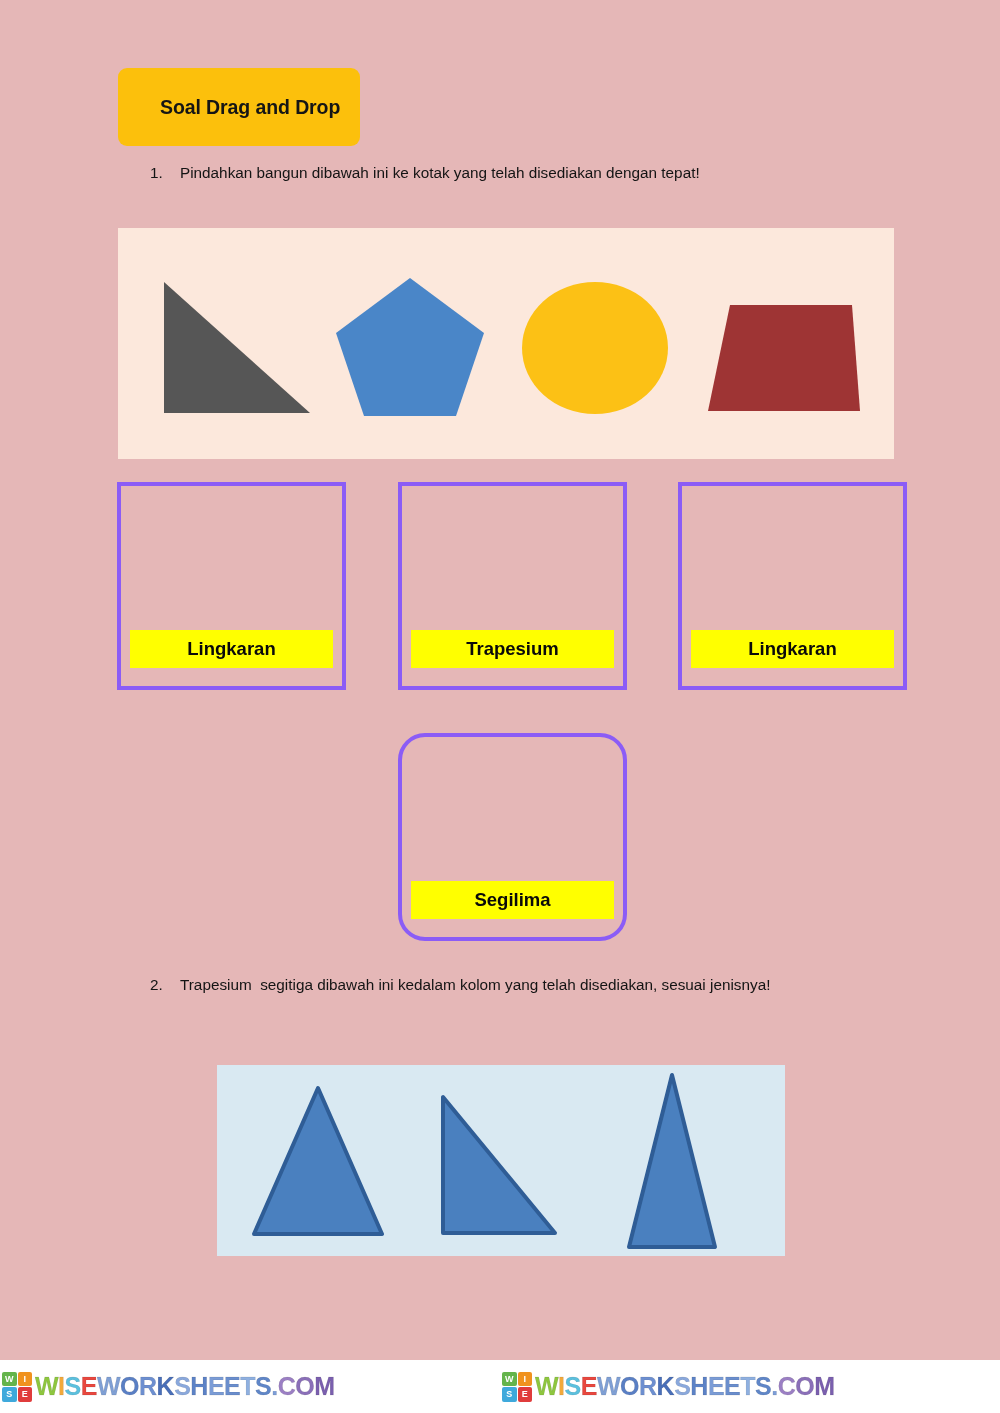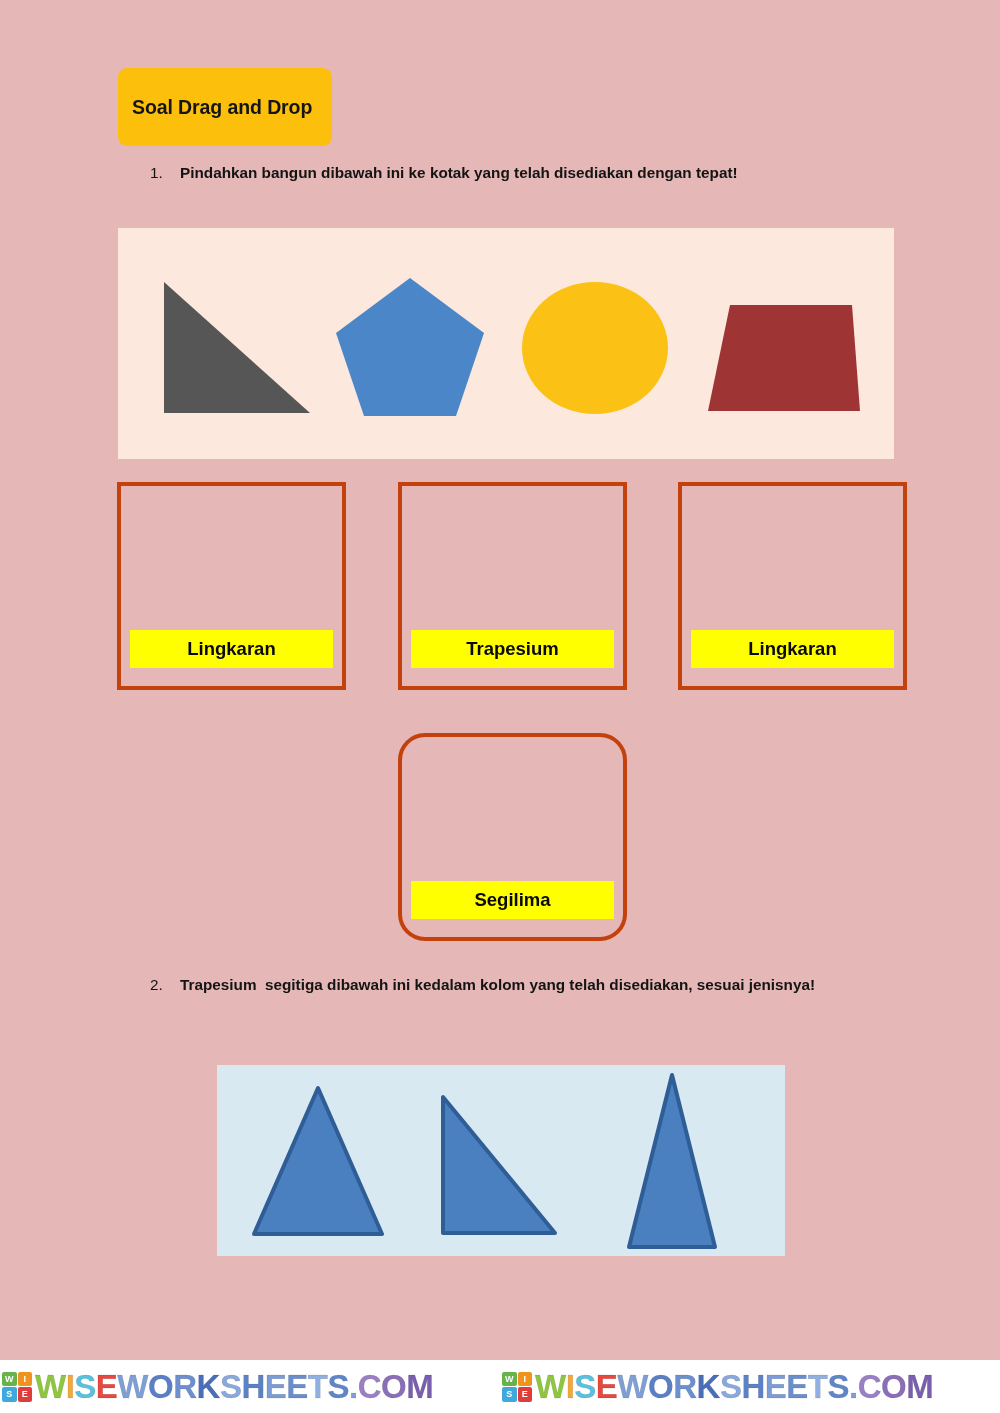--- a/index.html
+++ b/index.html
@@ -20,20 +20,21 @@
   .header-badge {
     position: absolute;
     left: 118px;
     top: 68px;
     width: 214px;
     height: 78px;
     background: #fcc00c;
     border-radius: 9px;
     display: flex;
     align-items: center;
+    padding-left: 28px;
   }
   .header-badge-text {
     padding-left: 14px;
     font-size: 19.5px;
     font-weight: bold;
     color: #151515;
     letter-spacing: -0.1px;
     font-family: "Liberation Sans", sans-serif;
   }
 
@@ -45,21 +46,20 @@
     font-size: 15.3px;
     color: #141414;
     font-family: "Liberation Sans", sans-serif;
   }
   .question .q-num {
     width: 30px;
     flex: none;
   }
   .question .q-text {
     white-space: pre;
-    font-weight: bold;
   }
   #question-1 { left: 150px; top: 164px; }
   #question-2 { left: 150px; top: 976px; }
 
   
   .shapes-panel {
     position: absolute;
     left: 118px;
     top: 228px;
     width: 776px;
@@ -69,21 +69,21 @@
   .shapes-panel svg, .triangles-panel svg {
     display: block;
   }
   .shape-item {
     position: absolute;
   }
 
   
   .drop-box {
     position: absolute;
-    border: 4px solid #c2410c;
+    border: 4px solid #8b5cf6;
     background: transparent;
     box-sizing: border-box;
   }
   .drop-label {
     position: absolute;
     left: 9px;
     right: 9px;
     bottom: 18px;
     height: 38px;
     background: #ffff00;
@@ -150,21 +150,21 @@
     font-weight: bold;
     color: #ffffff;
     border-radius: 2px;
     font-family: "Liberation Sans", sans-serif;
   }
   .wm-logo i:nth-child(1) { background: #64b44b; }
   .wm-logo i:nth-child(2) { background: #f0921e; }
   .wm-logo i:nth-child(3) { background: #3fa9dc; }
   .wm-logo i:nth-child(4) { background: #e03c3c; }
   .wm-text {
-    font-size: 33px;
+    font-size: 25px;
     font-weight: bold;
     letter-spacing: -0.5px;
     white-space: nowrap;
     font-family: "Liberation Sans", sans-serif;
   }
   .wm-text b {
     font-weight: bold;
     -webkit-text-stroke: 0.4px rgba(0,0,0,0.18);
   }
 </style>

